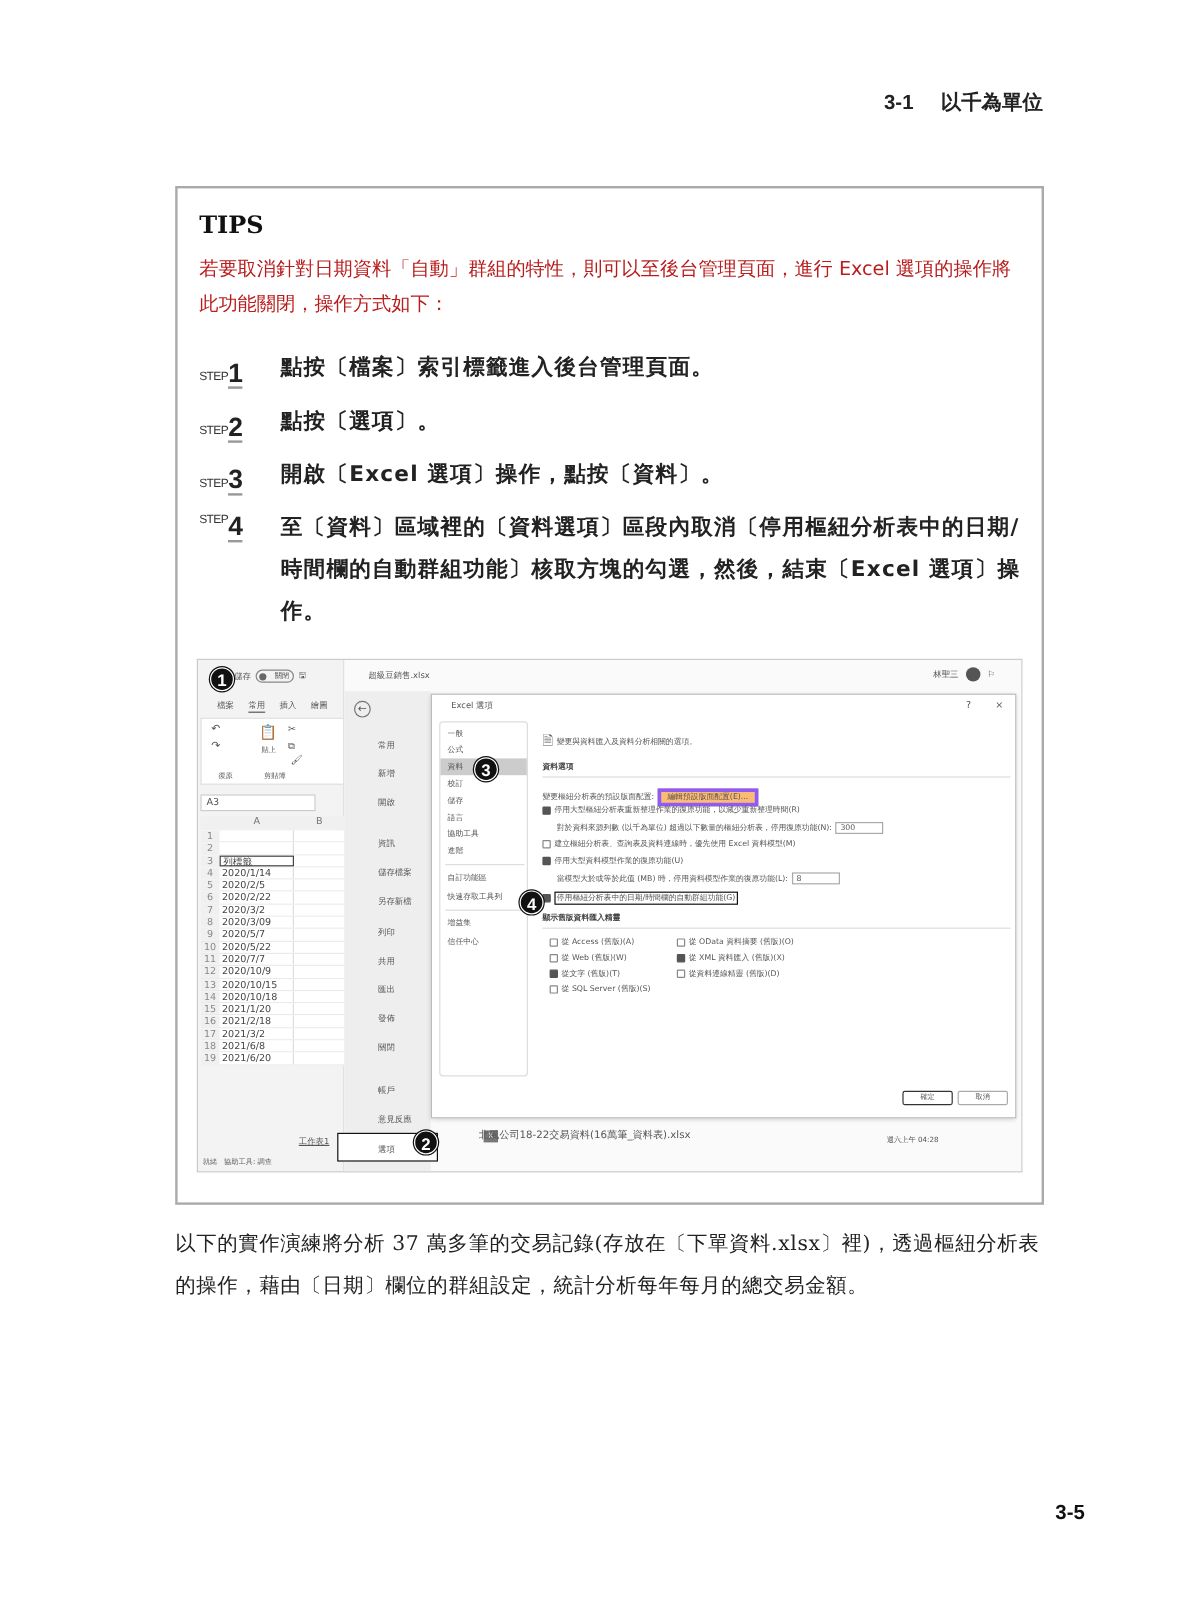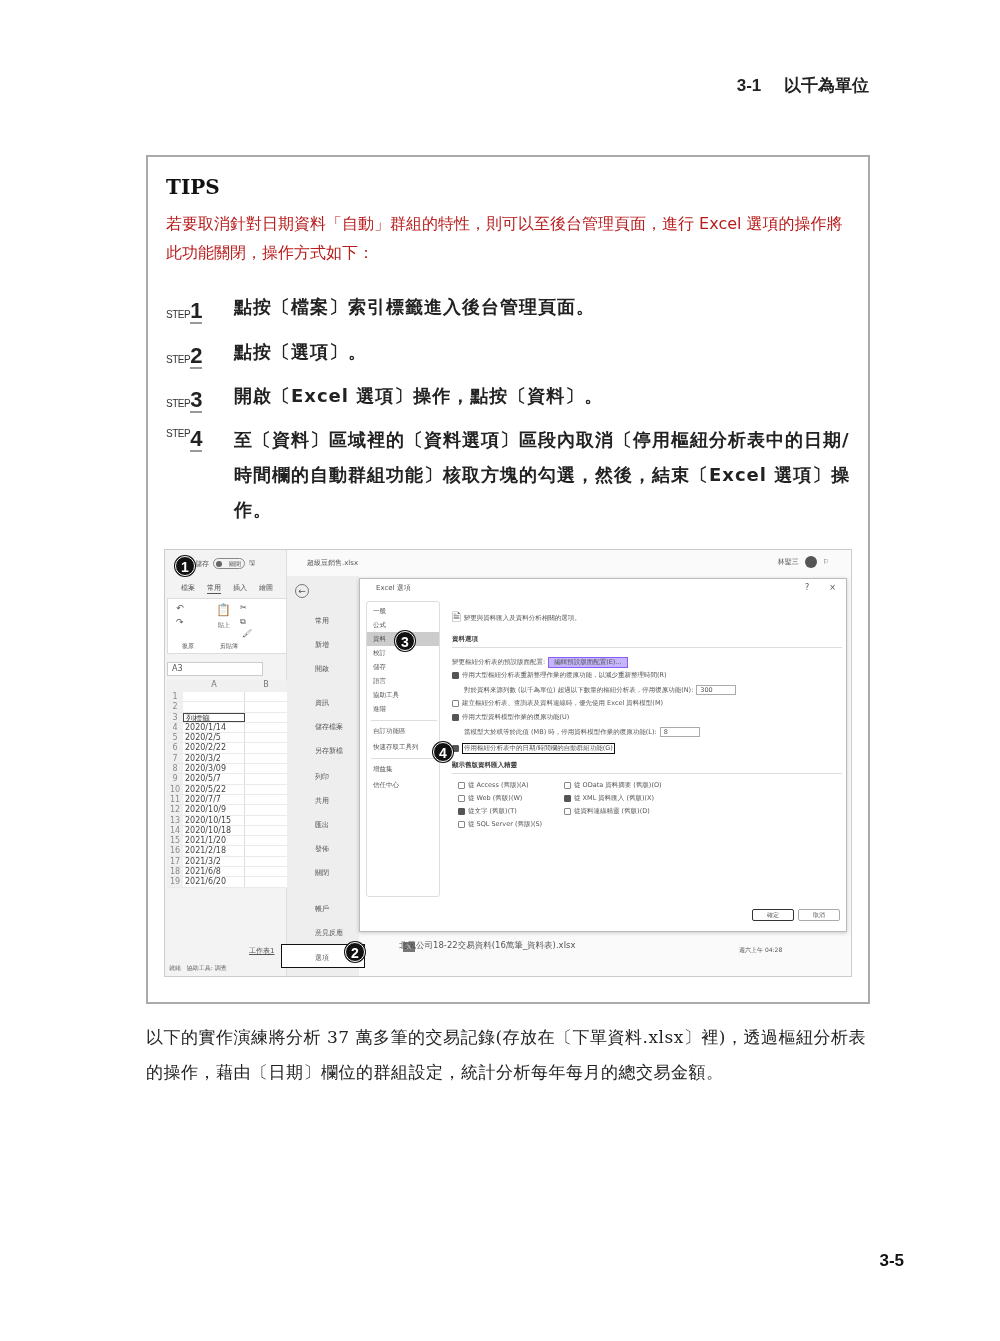--- a/index.html
+++ b/index.html
@@ -47,21 +47,21 @@
   .dlg-cat { position: absolute; left: 6px; top: 22px; width: 74px; height: 296px; border: 1px solid #ddd; border-radius: 3px; }
   .dlg-cat .c { position: absolute; left: 0; width: 100%; padding-left: 6px; font-size: 6.5px; color: #555; height: 14px; line-height: 14px; }
   .dlg-cat .c.sel { background: #ccc; }
   .dlg-cat hr { position: absolute; left: 4px; width: 66px; border: 0; border-top: 1px solid #ddd; }
   .dlg-body { position: absolute; left: 92px; top: 26px; width: 390px; font-size: 6.5px; color: #555; }
   .dlg-body .line { position: absolute; left: 0; white-space: nowrap; display: flex; align-items: center; gap: 3px; }
   .cb { display: inline-block; width: 7px; height: 7px; border: 1px solid #888; border-radius: 1px; }
   .cb.on { background: #555; border-color: #555; }
   .sect { font-weight: bold; color: #444; }
   .sect-rule { position: absolute; left: 0; width: 390px; border-top: 1px solid #ddd; }
-  .btn-sm { border: 1px solid #8b5cf6; padding: 0 5px; background: #c4b5fd; }
+  .btn-sm { border: 3px solid #8b5cf6; padding: 0 5px; background: #fdba74; }
   .spin { border: 1px solid #aaa; width: 40px; padding-left: 3px; display: inline-block; background:#fff; }
   .hl4 { border: 1.2px solid #111; padding: 0 1px; }
   .dlg-ok { position: absolute; right: 52px; bottom: 10px; width: 42px; height: 12px; border: 1.5px solid #333; border-radius: 2px; text-align: center; font-size: 6px; line-height: 10px; }
   .dlg-cancel { position: absolute; right: 6px; bottom: 10px; width: 42px; height: 12px; border: 1px solid #aaa; border-radius: 2px; text-align: center; font-size: 6px; line-height: 10px; }
   .recent { position: absolute; left: 112px; font-size: 8px; color: #555; }
   .recent .fn { font-size: 8.5px; }
   .recent .path { font-size: 6px; color: #777; }
   .recent .when { position: absolute; left: 340px; top: 2px; font-size: 6px; white-space: nowrap; }
   .xl-icon { position: absolute; left: 116px; width: 12px; height: 10px; background: #777; color: #fff; font-size: 6px; text-align: center; line-height: 10px; }
   .badge { position: absolute; width: 20px; height: 20px; border-radius: 50%; background: #111; color: #fff; font-family: "Liberation Sans", sans-serif; font-weight: bold; font-size: 14px; text-align: center; line-height: 20px; border: 1.5px solid #fff; box-shadow: 0 0 0 1px #111; }

